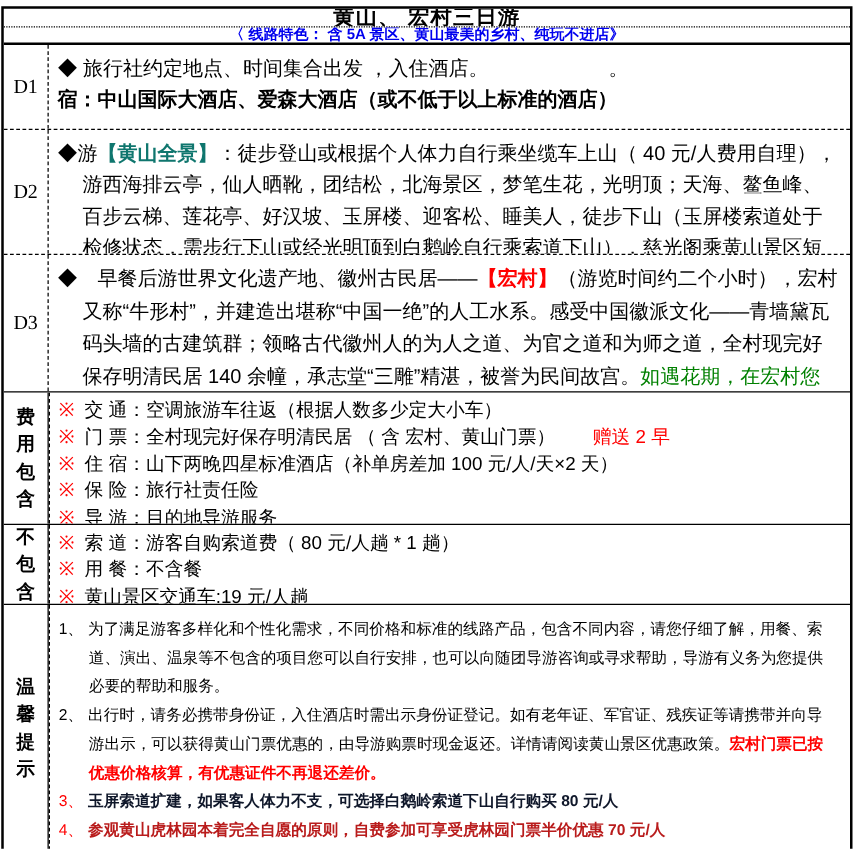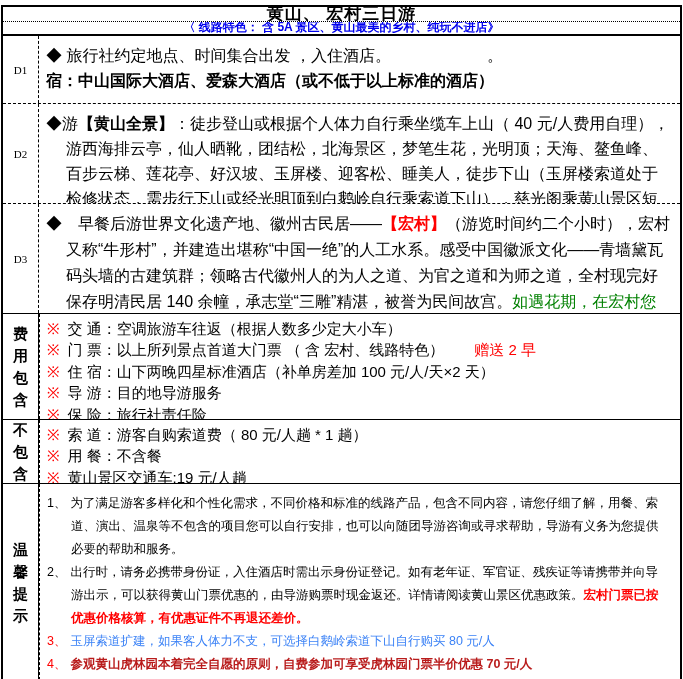--- a/index.html
+++ b/index.html
@@ -25,21 +25,21 @@
     font-size: 12px; font-weight: bold;
   }
 
   .label-col {
     flex: 0 0 36px; width: 36px;
     display: flex; flex-direction: column;
     align-items: center; justify-content: center;
     border-right: 1px dashed #000;
     overflow: hidden;
   }
-  .day-label { font-family: "Liberation Serif", serif; font-size: 11px; }
+  .day-label { font-family: "Liberation Serif", serif; font-size: 16px; }
   .vlabel { font-weight: bold; font-size: 15px; gap: 5px; }
   .vlabel .vchar { line-height: 17px; }
   .boxed { border-right: 1px solid #000; margin-right: 0; }
   .boxed + .content { border-left: 1px dashed #000; }
 
   .content { flex: 1 1 auto; overflow: hidden; padding: 7px 10px 4px 7px; }
 
   .day-row { border-bottom: 1px dashed #000; }
   .day-row.d1 { height: 68px; }
   .day-row.d2 { height: 100px; }
@@ -82,21 +82,21 @@
         <div class="content">
           <p class="para itinerary"><span class="seg">◆ 旅行社约定地点、时间集合出发 ，入住酒店。　　　　　　。</span></p>
           <p class="para hotel"><span class="seg">宿：中山国际大酒店、爱森大酒店（或不低于以上标准的酒店）</span></p>
         </div>
       </div>
       <div class="row day-row d2">
         <div class="label-col">
           <span class="day-label">D2</span>
         </div>
         <div class="content">
-          <p class="para itinerary"><span class="seg">◆游</span><span class="seg" style="color: #000000; font-weight: bold;">【黄山全景】</span><span class="seg">：徒步登山或根据个人体力自行乘坐缆车上山（ 40 元/人费用自理），游西海排云亭，仙人晒靴，团结松，北海景区，梦笔生花，光明顶；天海、鳌鱼峰、百步云梯、莲花亭、好汉坡、玉屏楼、迎客松、睡美人，徒步下山（玉屏楼索道处于检修状态，需步行下山或经光明顶到白鹅岭自行乘索道下山），慈光阁乘黄山景区短途交通车至汤口。</span></p>
+          <p class="para itinerary"><span class="seg">◆游</span><span class="seg" style="color: #0f766e; font-weight: bold;">【黄山全景】</span><span class="seg">：徒步登山或根据个人体力自行乘坐缆车上山（ 40 元/人费用自理），游西海排云亭，仙人晒靴，团结松，北海景区，梦笔生花，光明顶；天海、鳌鱼峰、百步云梯、莲花亭、好汉坡、玉屏楼、迎客松、睡美人，徒步下山（玉屏楼索道处于检修状态，需步行下山或经光明顶到白鹅岭自行乘索道下山），慈光阁乘黄山景区短途交通车至汤口。</span></p>
         </div>
       </div>
       <div class="row day-row d3">
         <div class="label-col">
           <span class="day-label">D3</span>
         </div>
         <div class="content">
           <p class="para itinerary"><span class="seg">◆　早餐后游世界文化遗产地、徽州古民居——</span><span class="seg" style="color: rgb(255, 0, 0); font-weight: bold;">【宏村】</span><span class="seg">（游览时间约二个小时），宏村又称“牛形村”，并建造出堪称“中国一绝”的人工水系。感受中国徽派文化——青墙黛瓦码头墙的古建筑群；领略古代徽州人的为人之道、为官之道和为师之道，全村现完好保存明清民居 140 余幢，承志堂“三雕”精湛，被誉为民间故宫。</span><span class="seg" style="color: rgb(0, 128, 0);">如遇花期，在宏村您可观赏到满山遍野的、金灿灿的油菜花。</span><span class="seg">后乘车返回温馨的家，结束愉快行程。</span></p>
         </div>
       </div>
@@ -104,24 +104,24 @@
   <div style="display:flex;flex-direction:column;flex:1 1 auto;">
       <div class="row section-row include">
         <div class="label-col vlabel boxed">
           <div class="vchar">费</div>
           <div class="vchar">用</div>
           <div class="vchar">包</div>
           <div class="vchar">含</div>
         </div>
         <div class="content">
           <div class="fee-item"><span class="marker" style="color: rgb(255, 0, 0);">※</span><span class="seg">交 通：空调旅游车往返（根据人数多少定大小车）</span></div>
-          <div class="fee-item"><span class="marker" style="color: rgb(255, 0, 0);">※</span><span class="seg">门 票：以上所列景点首道大门票 （ 含 宏村、线路特色）　　</span><span class="seg" style="color: rgb(255, 0, 0);">赠送 2 早</span></div>
+          <div class="fee-item"><span class="marker" style="color: rgb(255, 0, 0);">※</span><span class="seg">门 票：全村现完好保存明清民居 （ 含 宏村、黄山门票）　　</span><span class="seg" style="color: rgb(255, 0, 0);">赠送 2 早</span></div>
           <div class="fee-item"><span class="marker" style="color: rgb(255, 0, 0);">※</span><span class="seg">住 宿：山下两晚四星标准酒店（补单房差加 100 元/人/天×2 天）</span></div>
+          <div class="fee-item"><span class="marker" style="color: rgb(255, 0, 0);">※</span><span class="seg">保 险：旅行社责任险</span></div>
           <div class="fee-item"><span class="marker" style="color: rgb(255, 0, 0);">※</span><span class="seg">导 游：目的地导游服务</span></div>
-          <div class="fee-item"><span class="marker" style="color: rgb(255, 0, 0);">※</span><span class="seg">保 险：旅行社责任险</span></div>
         </div>
       </div>
       <div class="row section-row exclude">
         <div class="label-col vlabel boxed">
           <div class="vchar">不</div>
           <div class="vchar">包</div>
           <div class="vchar">含</div>
         </div>
         <div class="content">
           <div class="fee-item"><span class="marker" style="color: rgb(255, 0, 0);">※</span><span class="seg">索 道：游客自购索道费（ 80 元/人趟 * 1 趟）</span></div>
@@ -132,18 +132,18 @@
       <div class="row section-row tips">
         <div class="label-col vlabel boxed">
           <div class="vchar">温</div>
           <div class="vchar">馨</div>
           <div class="vchar">提</div>
           <div class="vchar">示</div>
         </div>
         <div class="content">
           <div class="tip-item"><span class="num">1、</span><span class="seg">为了满足游客多样化和个性化需求，不同价格和标准的线路产品，包含不同内容，请您仔细了解，用餐、索道、演出、温泉等不包含的项目您可以自行安排，也可以向随团导游咨询或寻求帮助，导游有义务为您提供必要的帮助和服务。</span></div>
           <div class="tip-item"><span class="num">2、</span><span class="seg">出行时，请务必携带身份证，入住酒店时需出示身份证登记。如有老年证、军官证、残疾证等请携带并向导游出示，可以获得黄山门票优惠的，由导游购票时现金返还。详情请阅读黄山景区优惠政策。</span><span class="seg" style="color: rgb(255, 0, 0); font-weight: bold;">宏村门票已按优惠价格核算，有优惠证件不再退还差价。</span></div>
-          <div class="tip-item"><span class="num" style="color: rgb(255, 0, 0);">3、</span><span class="seg" style="color: #3b82f6; font-weight: normal;">玉屏索道扩建，如果客人体力不支，可选择白鹅岭索道下山自行购买 80 元/人</span></div>
+          <div class="tip-item"><span class="num" style="color: rgb(255, 0, 0);">3、</span><span class="seg" style="color: #0f172a; font-weight: bold;">玉屏索道扩建，如果客人体力不支，可选择白鹅岭索道下山自行购买 80 元/人</span></div>
           <div class="tip-item"><span class="num" style="color: rgb(255, 0, 0);">4、</span><span class="seg" style="color: #b91c1c; font-weight: bold;">参观黄山虎林园本着完全自愿的原则，自费参加可享受虎林园门票半价优惠 70 元/人</span></div>
         </div>
       </div>
     </div>
 </div>
 
 </body></html>

